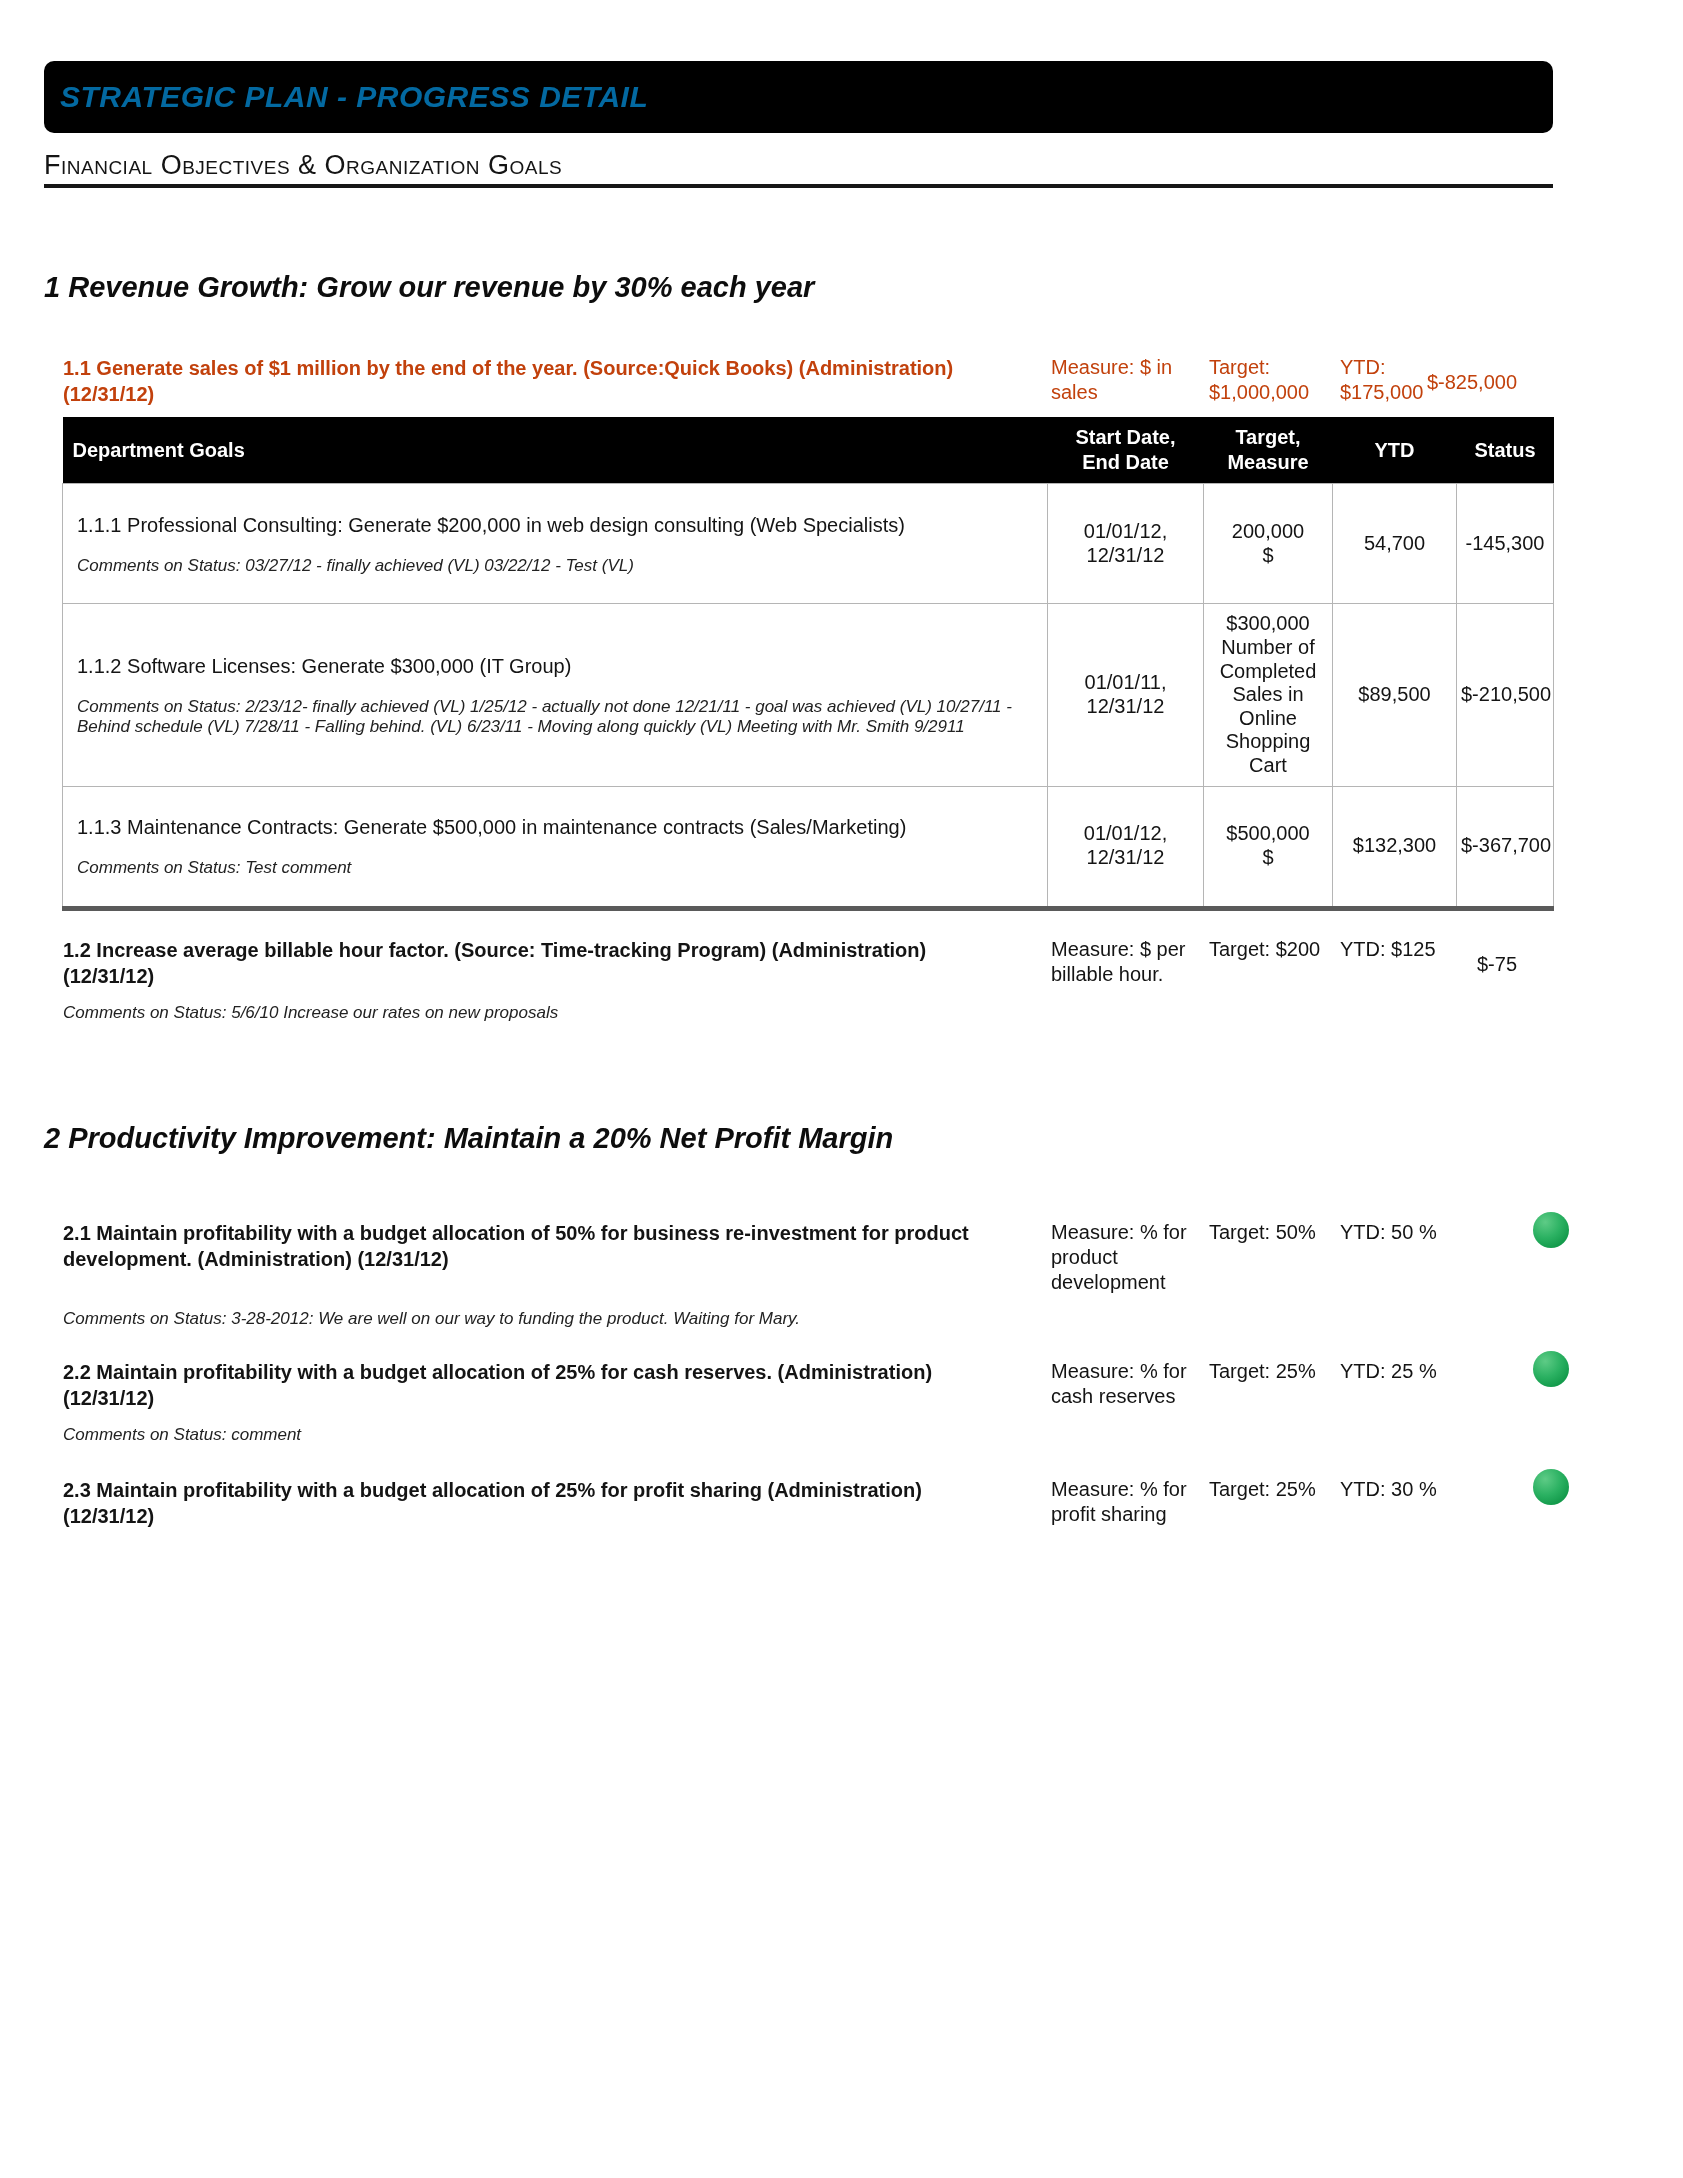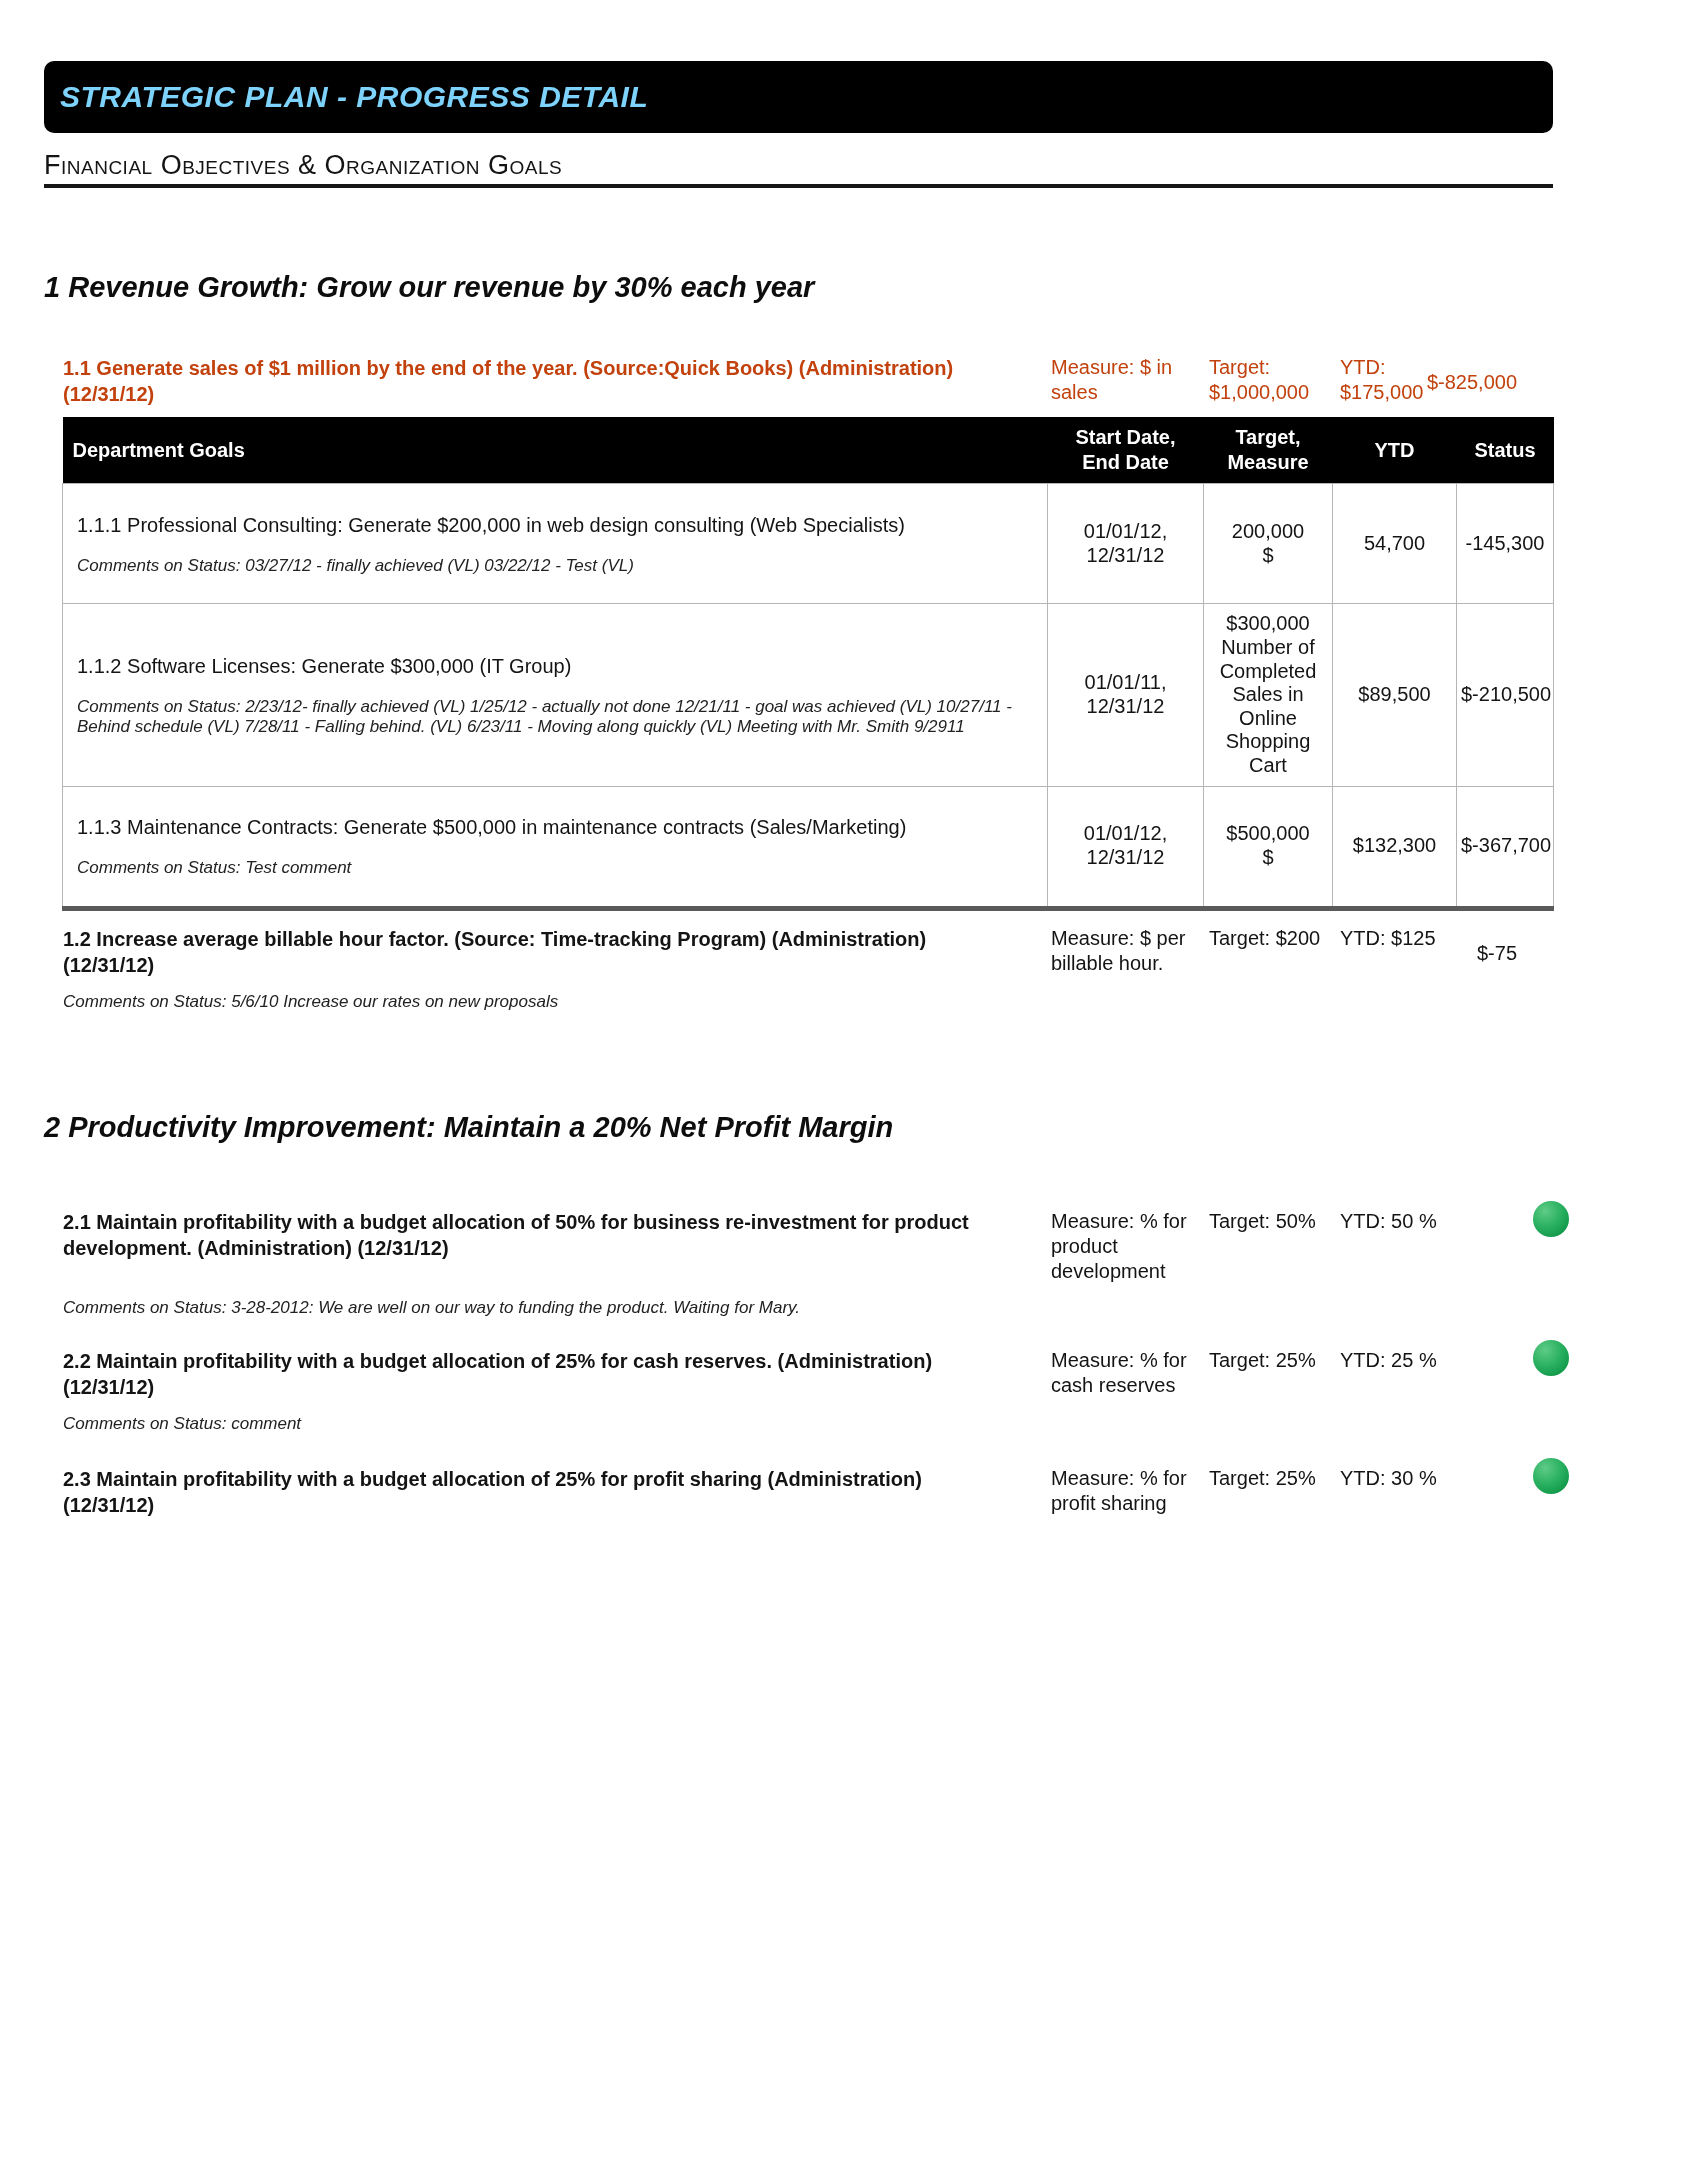--- a/index.html
+++ b/index.html
@@ -14,21 +14,21 @@
   .content { position:absolute; left:44px; top:0; width:1509px; }
 
   
   .title-bar {
     margin-top:61px; height:72px;
     background:#000000; border-radius:10px;
     display:flex; align-items:center; padding-left:16px;
     box-sizing:border-box;
   }
   .title-bar h1 {
-    margin:0; color:#7dd3fc;
+    margin:0; color:#0369a1;
     font-size:30px; font-style:italic; font-weight:bold;
     letter-spacing:0.5px;
   }
 
   
   .subtitle {
     margin-top:17px;
     font-size:27px;
     font-variant:small-caps;
     letter-spacing:0.5px;
@@ -52,21 +52,21 @@
   .obj-target  { width:131px; box-sizing:border-box; padding-right:10px; font-size:20px; line-height:1.25; }
   .obj-ytd     { width:135px; box-sizing:border-box; padding-right:8px;  font-size:20px; line-height:1.25; }
   .obj-variance { position:absolute; right:36px; top:16px; font-size:20px; text-align:right; }
   .obj-status  { position:absolute; right:-16px; top:-8px; }
   .objective.red, .objective.red .obj-title { color:#c2410c; }
   .obj-comments {
     margin-top:14px; padding-left:19px;
     font-style:italic; font-size:17px; color:#222;
   }
   #objective-1-1 { margin-top:51px; }
-  #objective-1-2 { margin-top:15px; }
+  #objective-1-2 { margin-top:26px; }
   #objective-2-1 { margin-top:65px; }
   #objective-2-2 { margin-top:30px; }
   #objective-2-3 { margin-top:32px; }
 
   
   table.goals {
     margin-top:10px; margin-left:18px;
     width:1491px; border-collapse:collapse; table-layout:fixed;
     border-bottom:5px solid #5a5a5a;
   }

